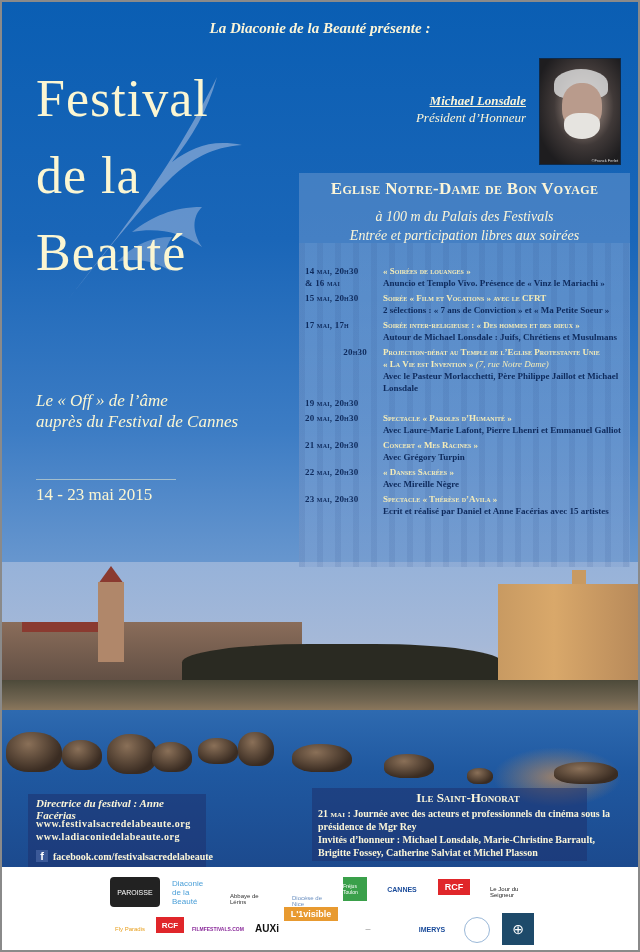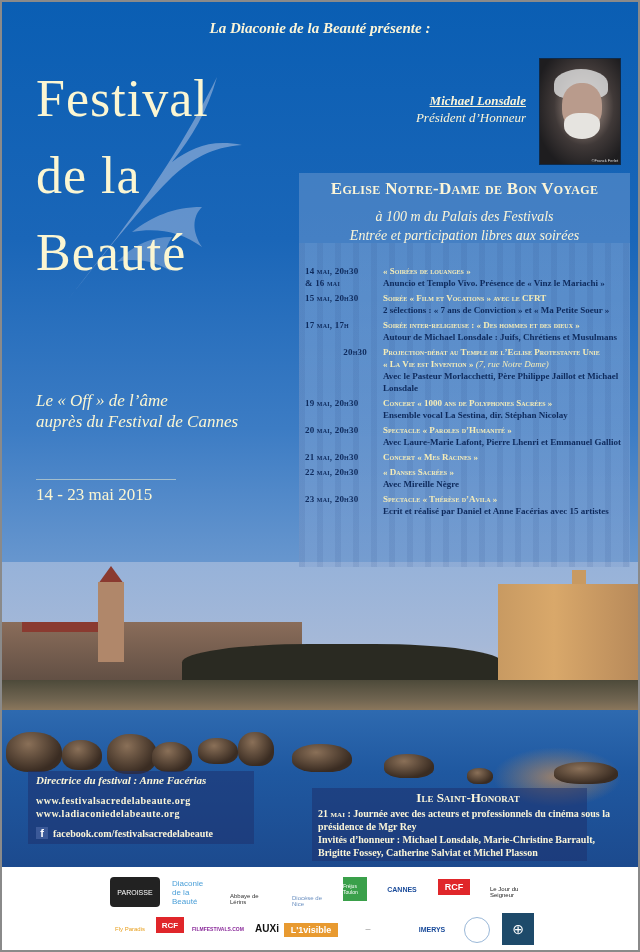--- a/index.html
+++ b/index.html
@@ -86,21 +86,21 @@
   .trees { position: absolute; left: 180px; top: 82px; width: 320px; height: 46px; background: #2a2a22; border-radius: 40% 40% 0 0; }
   .wall { position: absolute; left: 210px; top: 124px; width: 290px; height: 14px; background: #a28a6a; }
   .tower { position: absolute; left: 496px; top: 22px; width: 140px; height: 166px; background: linear-gradient(90deg, #c89a62 0%, #d9a86a 40%, #b88a5a 100%); }
   .tower-top { position: absolute; left: 570px; top: 8px; width: 14px; height: 18px; background: #c89a62; }
   .rocks { position: absolute; left: 0; top: 170px; width: 636px; height: 60px; }
   .rock { position: absolute; background: radial-gradient(ellipse at 40% 30%, #8a7058, #3a2c22 70%); border-radius: 45% 50% 40% 40%; }
 
   .info-box {
     position: absolute; background: rgba(30,50,110,0.55); color: #fbf5d8;
   }
-  .dir-box { left: 26px; top: 769px; width: 226px; height: 73px; }
+  .dir-box { left: 26px; top: 792px; width: 178px; height: 73px; }
   .dir-box .t { position: absolute; left: 8px; top: 3px; font-style: italic; font-weight: bold; font-size: 11px; }
   .dir-box .u { position: absolute; left: 8px; font-weight: bold; font-size: 10px; letter-spacing: .5px; }
   .dir-box .fb { position: absolute; left: 8px; top: 56px; font-size: 10px; font-weight: bold; display: flex; align-items: center; gap: 5px; }
   .fb-icon { width: 12px; height: 12px; background: #3b5998; color: #fff; font-family: "Liberation Sans", sans-serif; font-weight: bold; font-size: 11px; line-height: 13px; text-align: center; }
   .isle-box { left: 310px; top: 786px; width: 275px; height: 73px; }
   .isle-box .t { position: absolute; top: 2px; left: 0; width: 312px; text-align: center; font-variant: small-caps; font-weight: bold; font-size: 13px; }
   .isle-box .b { position: absolute; left: 6px; top: 19px; width: 300px; font-weight: bold; font-size: 10px; line-height: 13px; }
   .isle-box .b .sc { font-variant: small-caps; }
 
   .logos { position: absolute; left: 0; top: 865px; width: 636px; height: 83px; background: #fff; }
@@ -206,36 +206,33 @@
       <div class="row">
         <div class="date ind">20h30</div>
         <div class="ev">
           <div class="h">Projection-débat au Temple de l’Eglise Protestante Unie</div>
           <div class="h"><span>« La Vie est Invention »</span> <i>(7, rue Notre Dame)</i></div>
           <div class="d">Avec le Pasteur Morlacchetti, Père Philippe Jaillot et Michael Lonsdale</div>
         </div>
       </div>
       <div class="row">
         <div class="date">19 mai, 20h30</div>
-        <div class="ev">
-          <div class="h">Concert « 1000 ans de Polyphonies Sacrées »</div>
-          <div class="d">Ensemble vocal La Sestina, dir. Stéphan Nicolay</div>
-        </div>
       </div>
       <div class="row">
         <div class="date">20 mai, 20h30</div>
         <div class="ev">
           <div class="h">Spectacle « Paroles d’Humanité »</div>
           <div class="d">Avec Laure-Marie Lafont, Pierre Lhenri et Emmanuel Galliot</div>
         </div>
       </div>
       <div class="row">
         <div class="date">21 mai, 20h30</div>
         <div class="ev">
           <div class="h">Concert « Mes Racines »</div>
+          <div class="d">Avec Grégory Turpin</div>
         </div>
       </div>
       <div class="row">
         <div class="date">22 mai, 20h30</div>
         <div class="ev">
           <div class="h">« Danses Sacrées »</div>
           <div class="d">Avec Mireille Nègre</div>
         </div>
       </div>
       <div class="row">
@@ -274,20 +271,20 @@
     <div class="logo" style="left:290px;top:10px;width:34px;height:30px;color:#6a8fc0;font-size:6px;align-items:flex-end">Diocèse de Nice</div>
     <div class="logo" style="left:341px;top:10px;width:24px;height:24px;background:#3aa04a;color:#fff;font-size:5px">Fréjus Toulon</div>
     <div class="logo" style="left:384px;top:10px;width:32px;height:24px;color:#1a4b9a;font-size:7px;font-weight:bold">CANNES</div>
     <div class="logo" style="left:436px;top:12px;width:32px;height:16px;background:#e0262a;color:#fff;font-size:9px;font-weight:bold">RCF</div>
     <div class="logo" style="left:488px;top:14px;width:44px;height:22px;color:#222;font-size:6px">Le Jour du Seigneur</div>
 
     <div class="logo" style="left:108px;top:50px;width:40px;height:24px;color:#e8a020;font-size:6px">Fly Paradis</div>
     <div class="logo" style="left:154px;top:50px;width:28px;height:16px;background:#e0262a;color:#fff;font-size:8px;font-weight:bold">RCF</div>
     <div class="logo" style="left:190px;top:54px;width:52px;height:16px;color:#8a2a9a;font-size:5px;font-weight:bold">FILMFESTIVALS.COM</div>
     <div class="logo" style="left:252px;top:50px;width:26px;height:22px;color:#111;font-size:10px;font-weight:bold">AUXi</div>
-    <div class="logo" style="left:282px;top:56px;width:54px;height:14px;background:#e89a30;color:#fff;font-size:9px;font-weight:bold">L'1visible</div>
+    <div class="logo" style="left:282px;top:40px;width:54px;height:14px;background:#e89a30;color:#fff;font-size:9px;font-weight:bold">L'1visible</div>
     <div class="logo" style="left:344px;top:52px;width:44px;height:20px;color:#555;font-size:5px">—</div>
     <div class="logo" style="left:410px;top:54px;width:40px;height:16px;color:#1a4b9a;font-size:7px;font-weight:bold">IMERYS</div>
     <div class="logo" style="left:462px;top:50px;width:26px;height:26px;border:1px solid #9ab8d8;border-radius:50%"></div>
     <div class="logo" style="left:500px;top:46px;width:32px;height:32px;background:#1e4a6a;color:#fff;font-size:14px">⊕</div>
   </div>
 
 </div>
 
 </body></html>

